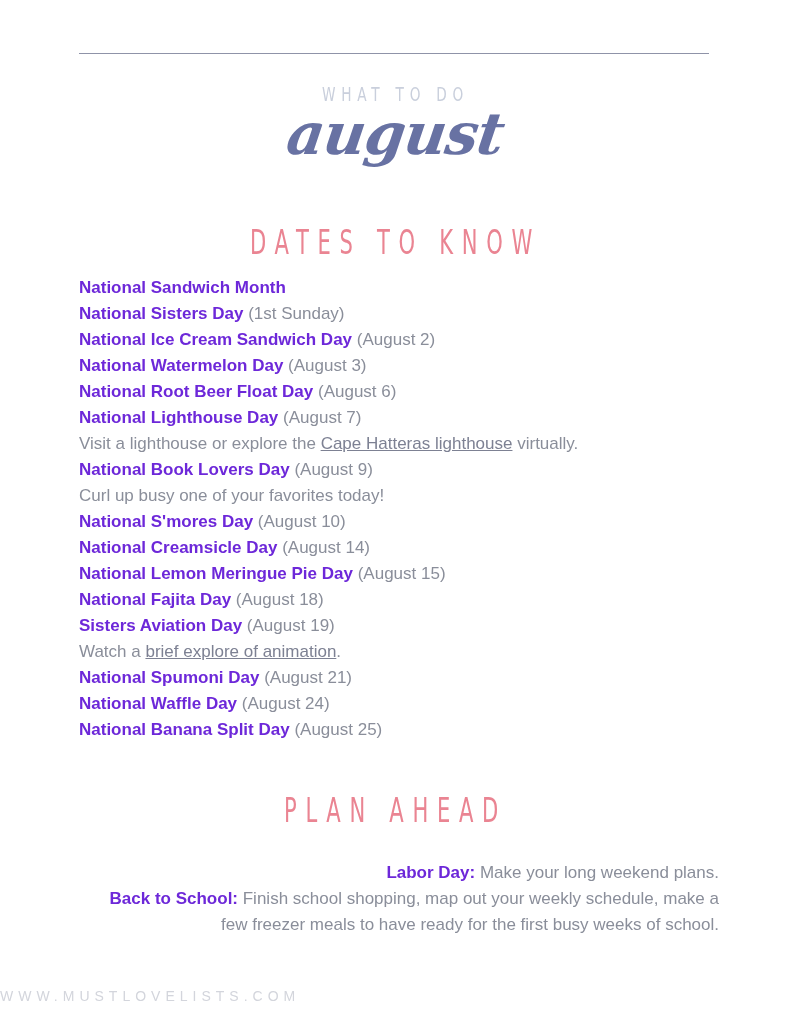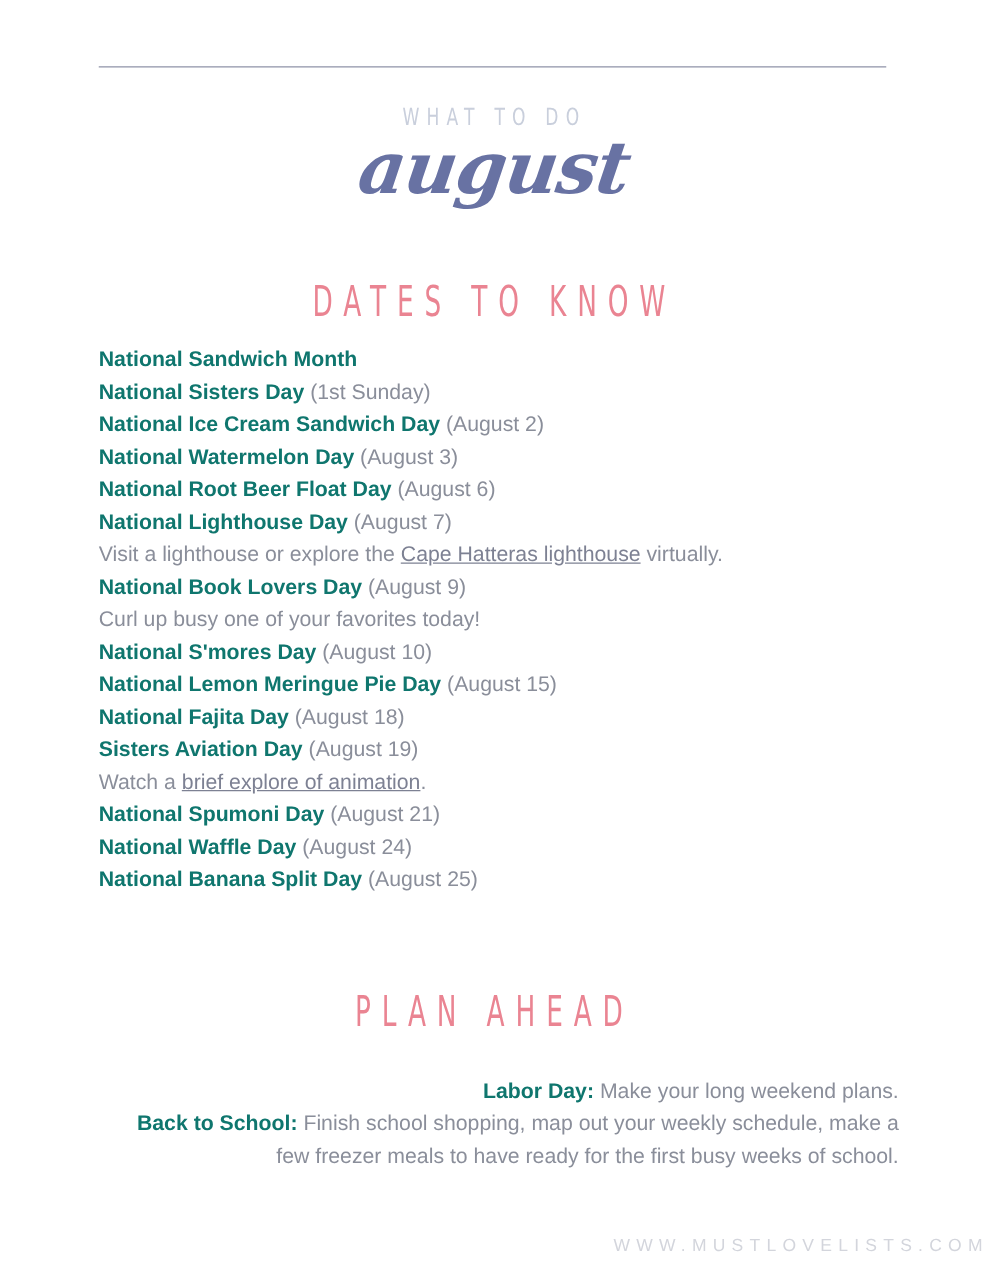--- a/index.html
+++ b/index.html
@@ -75,21 +75,21 @@
     }
     .list li {
       height: 26px;
       line-height: 26px;
       font-size: 17px;
       white-space: nowrap;
       color: #8a8e9a;
     }
     .b {
       font-weight: bold;
-      color: #0f766e;
+      color: #6d28d9;
     }
     .d {
       color: #8a8e9a;
     }
     a.link {
       color: #7d8193;
       text-decoration: underline;
       text-decoration-color: #7d8193;
     }
     .plan {
@@ -100,21 +100,21 @@
       font-size: 17px;
       line-height: 26px;
       color: #8a8e9a;
     }
     .plan p { margin: 0; text-align: right; }
     .footer {
       position: absolute;
       left: 0;
       width: 791px;
       top: 988px;
-      text-align: right;
+      text-align: left;
       font-size: 14px;
       letter-spacing: 5px;
       color: #d3d5dc;
     }
   </style>
 </head>
 <body>
 
 <div class="top-rule"></div>
 
@@ -127,20 +127,21 @@
   <li><span class="b">National Sandwich Month</span><span class="d"></span></li>
   <li><span class="b">National Sisters Day</span><span class="d"> (1st Sunday)</span></li>
   <li><span class="b">National Ice Cream Sandwich Day</span><span class="d"> (August 2)</span></li>
   <li><span class="b">National Watermelon Day</span><span class="d"> (August 3)</span></li>
   <li><span class="b">National Root Beer Float Day</span><span class="d"> (August 6)</span></li>
   <li><span class="b">National Lighthouse Day</span><span class="d"> (August 7)</span></li>
   <li><span>Visit a lighthouse or explore the </span><a class="link" href="#">Cape Hatteras lighthouse</a><span> virtually.</span></li>
   <li><span class="b">National Book Lovers Day</span><span class="d"> (August 9)</span></li>
   <li><span>Curl up busy one of your favorites today!</span></li>
   <li><span class="b">National S'mores Day</span><span class="d"> (August 10)</span></li>
+  <li><span class="b">National Creamsicle Day</span><span class="d"> (August 14)</span></li>
   <li><span class="b">National Lemon Meringue Pie Day</span><span class="d"> (August 15)</span></li>
   <li><span class="b">National Fajita Day</span><span class="d"> (August 18)</span></li>
   <li><span class="b">Sisters Aviation Day</span><span class="d"> (August 19)</span></li>
   <li><span>Watch a </span><a class="link" href="#">brief explore of animation</a><span>.</span></li>
   <li><span class="b">National Spumoni Day</span><span class="d"> (August 21)</span></li>
   <li><span class="b">National Waffle Day</span><span class="d"> (August 24)</span></li>
   <li><span class="b">National Banana Split Day</span><span class="d"> (August 25)</span></li>
 </ul>
 
 <div class="section-heading plan-heading">PLAN AHEAD</div>

